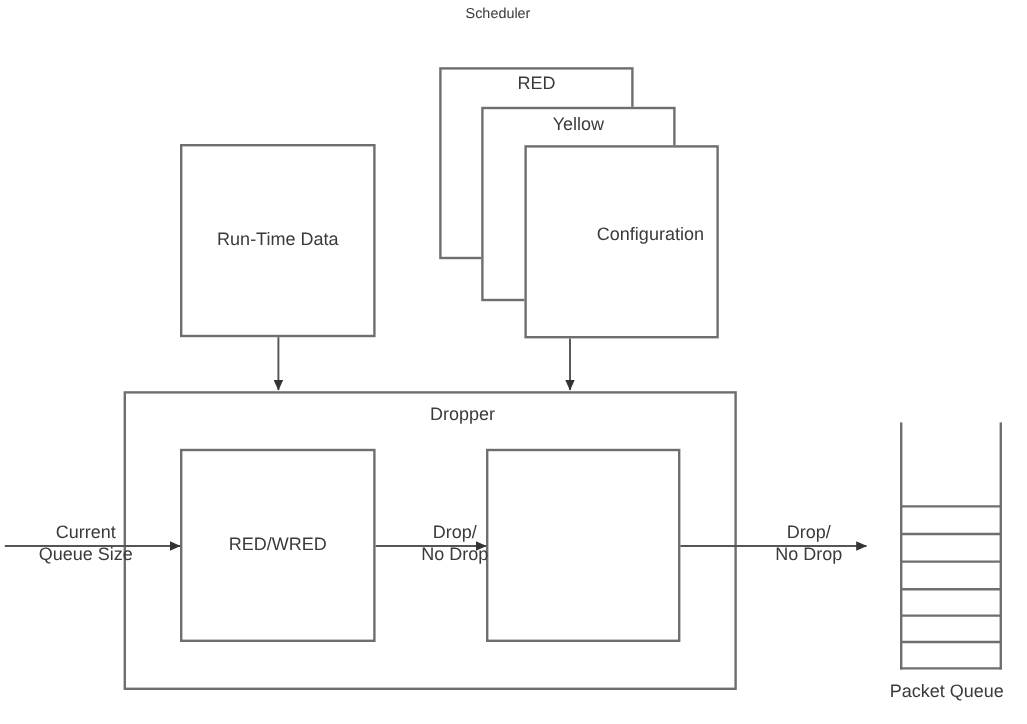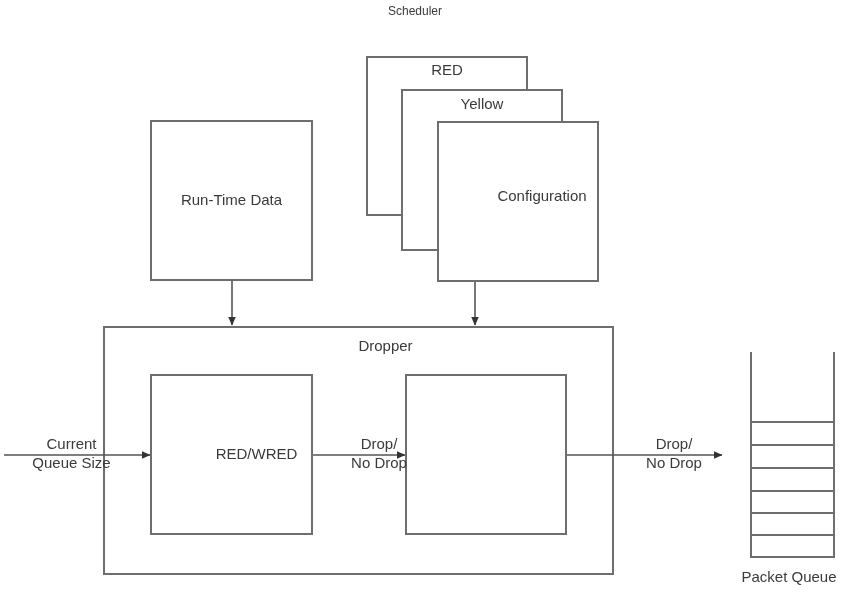--- a/index.html
+++ b/index.html
@@ -61,21 +61,21 @@
   <div class="box" style="left:437px; top:121px; width:162px; height:161px;"></div>
   <div class="label" style="left:437px; top:187px; width:162px;margin-left:24px;">Configuration</div>
 
   <div class="box" style="left:150px; top:120px; width:163px; height:161px;"></div>
   <div class="label" style="left:150px; top:191px; width:163px;">Run-Time Data</div>
 
   <div class="box" style="left:103px; top:326px; width:511px; height:249px;"></div>
   <div class="label" style="left:103px; top:337px; width:565px;">Dropper</div>
 
   <div class="box" style="left:150px; top:374px; width:163px; height:161px;"></div>
-  <div class="label" style="left:150px; top:445px; width:163px;padding-left:25px;">RED/WRED</div>
+  <div class="label" style="left:150px; top:445px; width:163px;">RED/WRED</div>
 
   <div class="box" style="left:405px; top:374px; width:162px; height:161px;"></div>
 
   <div class="label two-line" style="left:0px; top:434px; width:103px;">Current
 Queue Size</div>
 
   <div class="label two-line" style="left:313px; top:434px; width:92px;">Drop/
 No Drop</div>
 
   <div class="label two-line" style="left:608px; top:434px; width:92px;">Drop/

